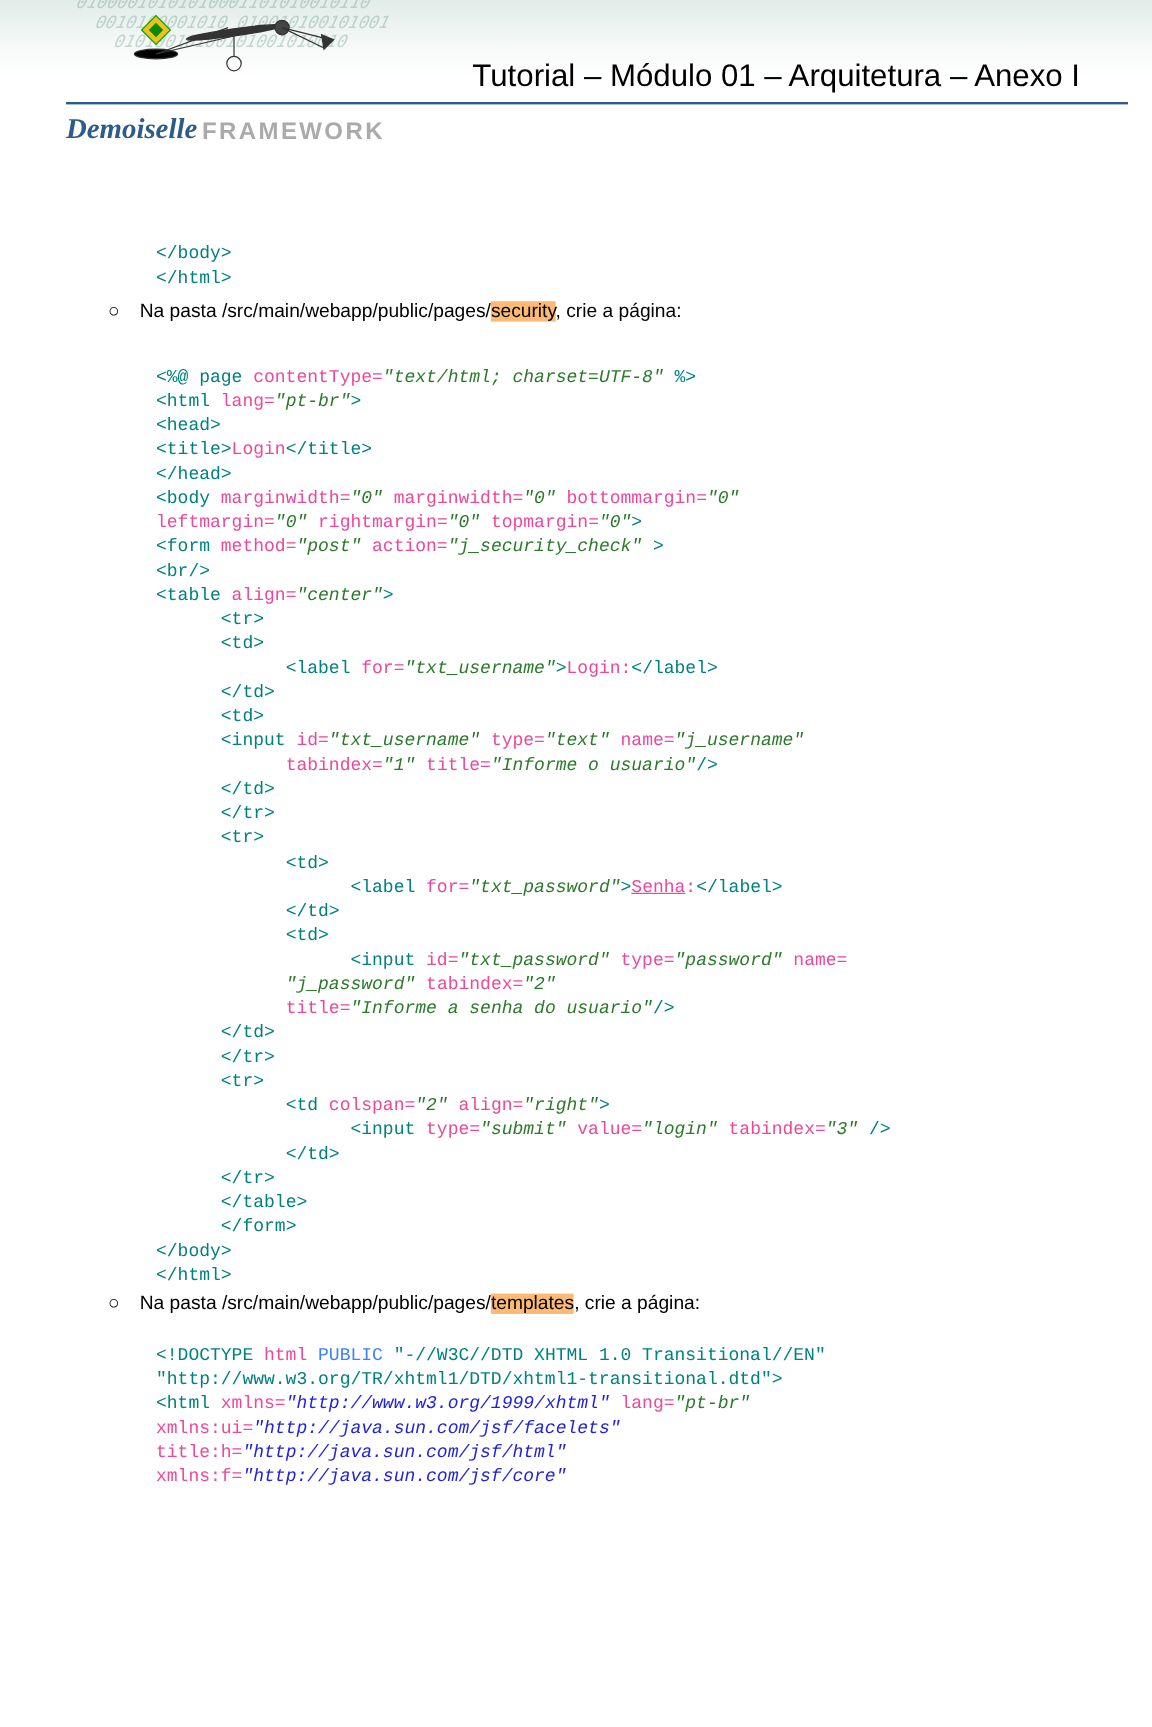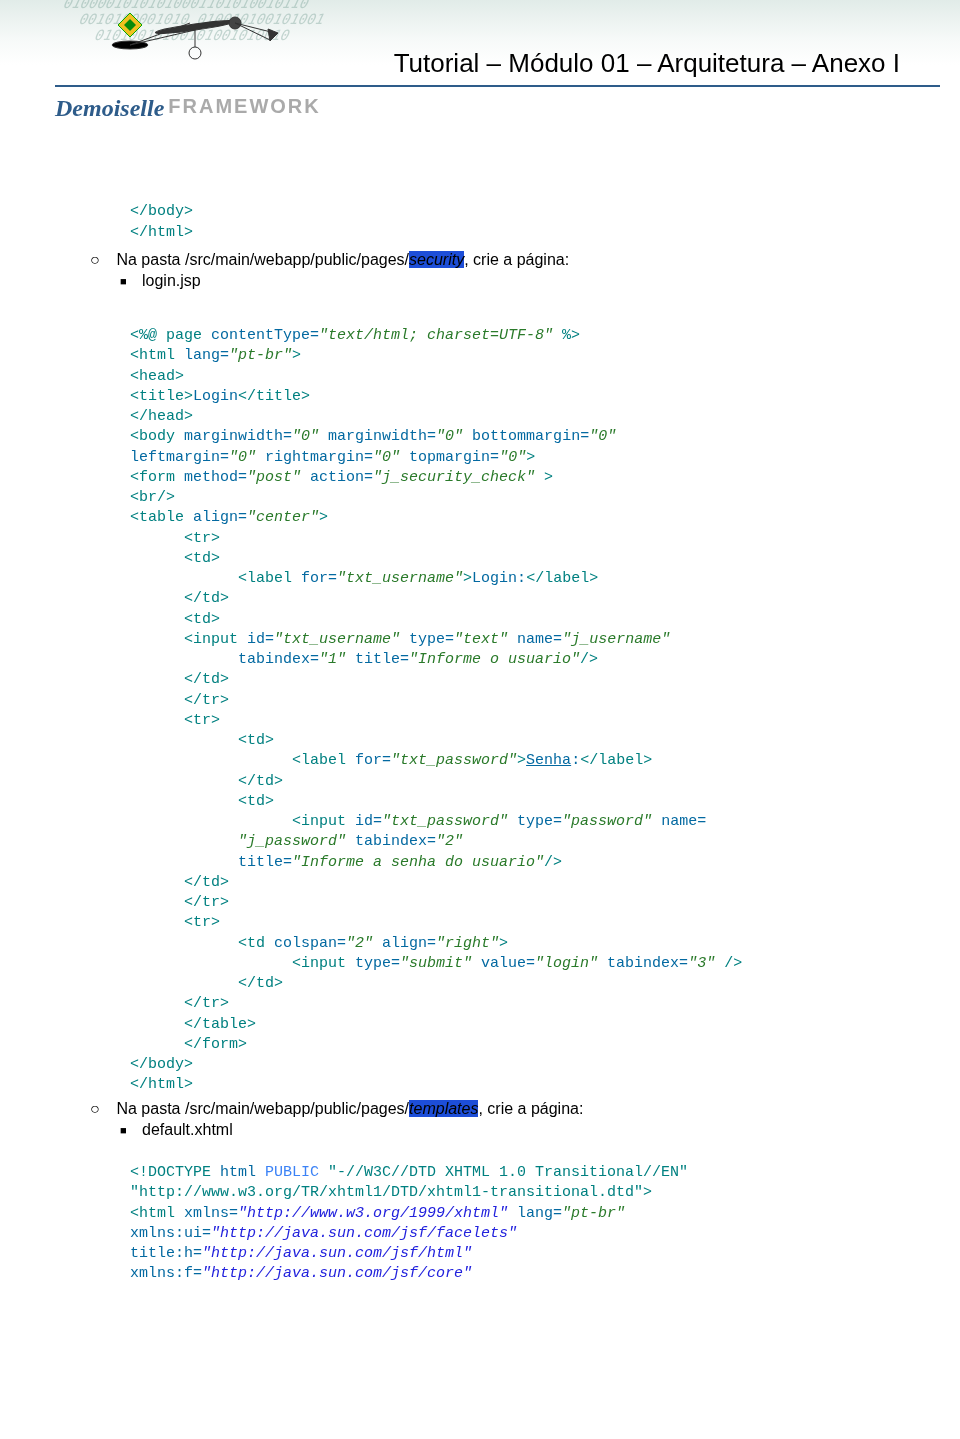--- a/index.html
+++ b/index.html
@@ -54,21 +54,21 @@
   .title-underline {
     border-bottom: 2px solid #2e5c8a;
     margin-left: 55px;
     margin-right: 20px;
     margin-top: 6px;
   }
   .logo-row {
     margin-top: 8px;
     padding-left: 55px;
     display: flex;
-    align-items: flex-start;
+    align-items: flex-end;
   }
   .logo-demoiselle {
     color: #2e5c8a;
     font-family: Georgia, serif;
     font-style: italic;
     font-weight: bold;
     font-size: 24px;
   }
   .logo-framework {
     color: #aaa;
@@ -85,24 +85,24 @@
   }
   .code {
     font-family: "Courier New", monospace;
     font-size: 15px;
     white-space: pre;
     color: #000;
   }
   .teal { color: #008080; }
   .green { color: #2a7a2a; font-style: italic; }
   .blue { color: #2222dd; font-style: italic; }
-  .black { color: #0369a1; }
+  .black { color: #ec4899; }
   .gray { color: #3b82f6; }
   .underline { text-decoration: underline; }
-  .hl { background: #1d4ed8; font-style: italic; }
+  .hl { background: #fdba74; }
   .bullet-o::before { content: "○"; margin-right: 10px; display:inline-block; width:12px; }
   .bullet-sq::before { content: "■"; margin-right: 10px; font-size:11px; display:inline-block; width:12px; vertical-align:1px; }
   .instr { margin-left: -40px; }
   .sub-instr { margin-left: -10px; }
 </style>
 </head>
 <body>
 
 <div class="header-bg">
   <div class="binary-text">
@@ -142,21 +142,20 @@
 <div class="content">
 
 <div class="code">
 <span class="teal">&lt;/body&gt;</span>
 <span class="teal">&lt;/html&gt;</span>
 </div>
 
 <div class="instr bullet-o" style="margin-top:6px;">
   <span>Na pasta /src/main/webapp/public/pages/</span><span class="hl">security</span><span>, crie a página:</span>
 </div>
-<div class="sub-instr bullet-sq">login.jsp</div>
 
 <div class="code" style="margin-top:14px;">
 <span class="teal">&lt;%@ page </span><span class="black">contentType=</span><span class="green">"text/html; charset=UTF-8"</span><span class="teal"> %&gt;</span>
 <span class="teal">&lt;html </span><span class="black">lang=</span><span class="green">"pt-br"</span><span class="teal">&gt;</span>
 <span class="teal">&lt;head&gt;</span>
 <span class="teal">&lt;title&gt;</span><span class="black">Login</span><span class="teal">&lt;/title&gt;</span>
 <span class="teal">&lt;/head&gt;</span>
 <span class="teal">&lt;body </span><span class="black">marginwidth=</span><span class="green">"0"</span><span class="black"> marginwidth=</span><span class="green">"0"</span><span class="black"> bottommargin=</span><span class="green">"0"</span>
 <span class="black">leftmargin=</span><span class="green">"0"</span><span class="black"> rightmargin=</span><span class="green">"0"</span><span class="black"> topmargin=</span><span class="green">"0"</span><span class="teal">&gt;</span>
 <span class="teal">&lt;form </span><span class="black">method=</span><span class="green">"post"</span><span class="black"> action=</span><span class="green">"j_security_check"</span><span class="teal"> &gt;</span>
@@ -188,21 +187,20 @@
       <span class="teal">&lt;/tr&gt;</span>
       <span class="teal">&lt;/table&gt;</span>
       <span class="teal">&lt;/form&gt;</span>
 <span class="teal">&lt;/body&gt;</span>
 <span class="teal">&lt;/html&gt;</span>
 </div>
 
 <div class="instr bullet-o" style="margin-top:2px;">
   <span>Na pasta /src/main/webapp/public/pages/</span><span class="hl">templates</span><span>, crie a página:</span>
 </div>
-<div class="sub-instr bullet-sq">default.xhtml</div>
 
 <div class="code" style="margin-top:2px;">
 <span class="teal">&lt;!DOCTYPE </span><span class="black">html </span><span class="gray">PUBLIC </span><span class="teal">"-//W3C//DTD XHTML 1.0 Transitional//EN"</span>
 <span class="teal">"http://www.w3.org/TR/xhtml1/DTD/xhtml1-transitional.dtd"</span><span class="teal">&gt;</span>
 <span class="teal">&lt;html </span><span class="black">xmlns=</span><span class="blue">"http://www.w3.org/1999/xhtml"</span><span class="black"> lang=</span><span class="green">"pt-br"</span>
 <span class="black">xmlns:ui=</span><span class="blue">"http://java.sun.com/jsf/facelets"</span>
 <span class="black">title:h=</span><span class="blue">"http://java.sun.com/jsf/html"</span>
 <span class="black">xmlns:f=</span><span class="blue">"http://java.sun.com/jsf/core"</span>
 </div>
 

